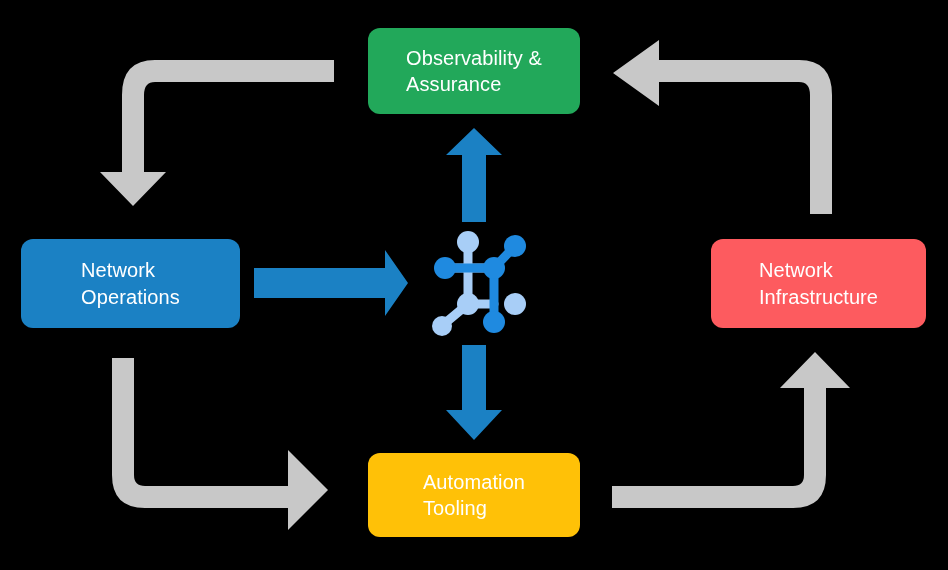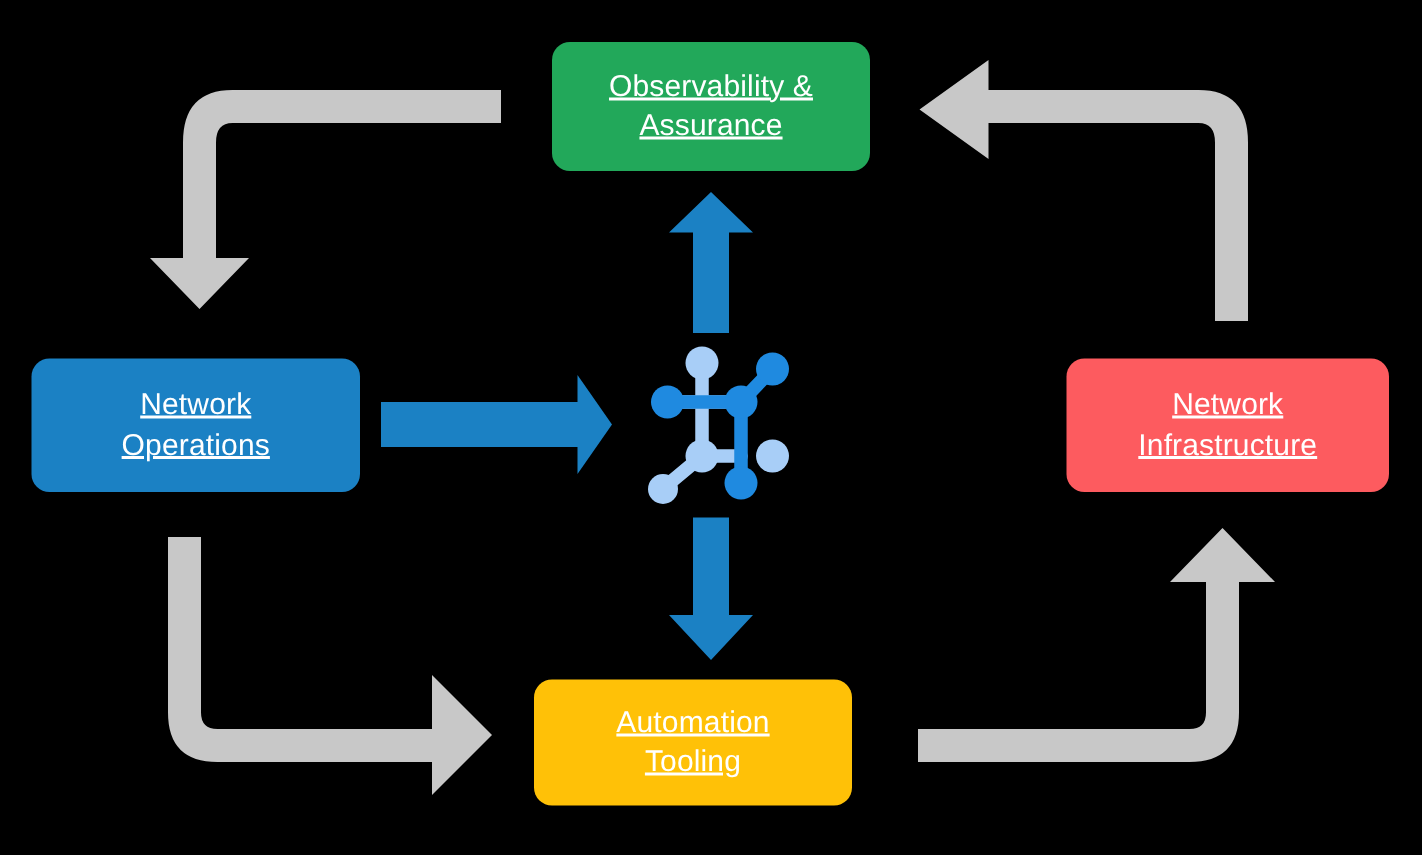--- a/index.html
+++ b/index.html
@@ -14,45 +14,43 @@
     background: #000000;
     overflow: hidden;
     font-family: "Liberation Sans", sans-serif;
   }
   .node-box {
     position: absolute;
     border-radius: 12px;
     display: flex;
     align-items: center;
     justify-content: center;
-    text-align: center;
     color: #ffffff;
     font-size: 20px;
     line-height: 1.32;
     font-weight: 400;
     letter-spacing: 0.1px;
     box-sizing: border-box;
     padding: 4px 10px;
-    text-decoration: underline;
   }
   .node-label {
     white-space: pre-line;
     display: block;
   }
   #box-observability {
     left: 368px;  top: 28px;  width: 212px; height: 86px;
   }
   #box-operations {
     left: 21px;   top: 239px; width: 219px; height: 89px;
   }
   #box-infrastructure {
     left: 711px;  top: 239px; width: 215px; height: 89px;
   }
   #box-automation {
-    left: 356px;  top: 453px; width: 212px; height: 84px;
+    left: 368px;  top: 453px; width: 212px; height: 84px;
   }
 
   .svg-layer {
     position: absolute;
     left: 0; top: 0;
     width: 948px;
     height: 570px;
   }
   .center-icon {
     position: absolute;

